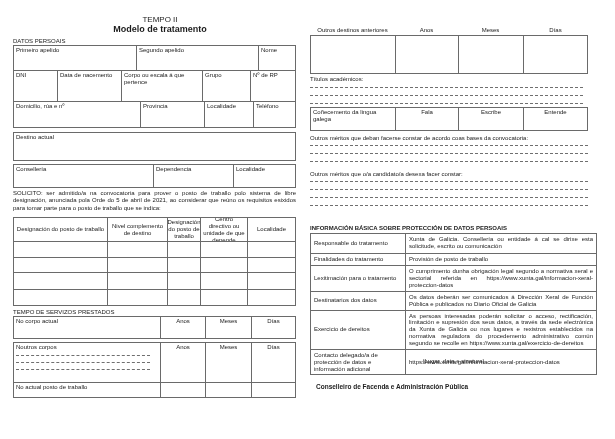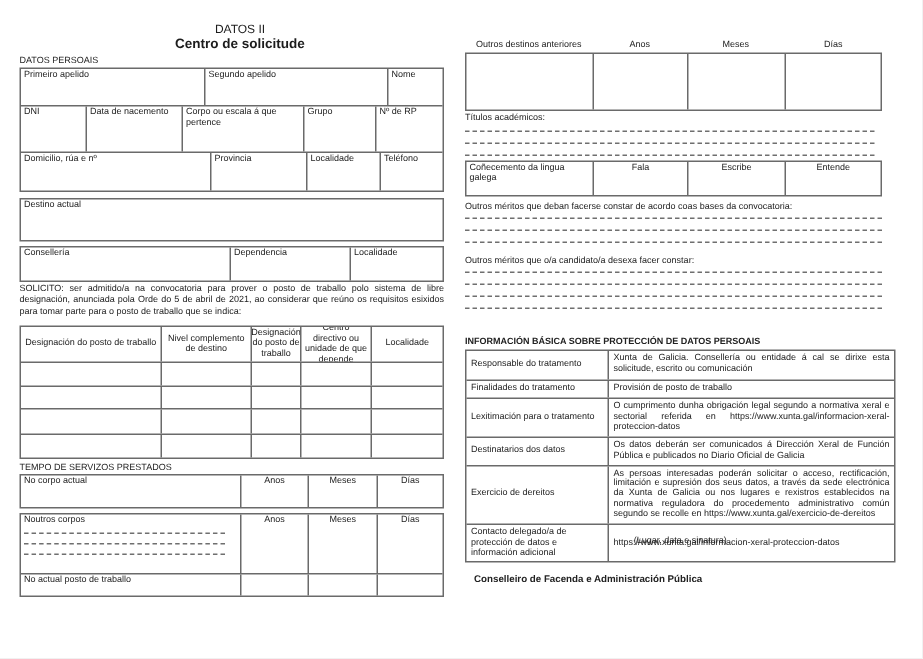--- a/index.html
+++ b/index.html
@@ -28,22 +28,22 @@
     display:flex;align-items:center;border-right:1px solid #6a6a6a;}
   .info-val{flex:1;box-sizing:border-box;padding:2px 3px;font-size:6px;line-height:6.9px;text-align:justify;}
   .footer{font-size:6.5px;font-weight:600;color:#222;}
   .lugar{font-size:6px;color:#222;text-align:center;}
 </style>
 </head>
 <body>
 
 <div class="page">
 
-  <div class="abs title1" style="left:60px;top:15px;width:200px;">DATOS II</div>
-  <div class="abs title2" style="left:60px;top:24px;width:200px;">Centro de solicitude</div>
+  <div class="abs title1" style="left:60px;top:15px;width:200px;">TEMPO II</div>
+  <div class="abs title2" style="left:60px;top:24px;width:200px;">Modelo de tratamento</div>
 
   <div class="abs sec" style="left:13px;top:38px;">DATOS PERSOAIS</div>
 
   <div class="abs box" style="left:13px;top:45px;width:283px;">
     <div class="row" style="height:24px;">
       <div class="cell" style="width:122px;">Primeiro apelido</div>
       <div class="cell" style="width:122px;">Segundo apelido</div>
       <div class="cell" style="flex:1;">Nome</div>
     </div>
     <div class="row" style="height:31px;">

